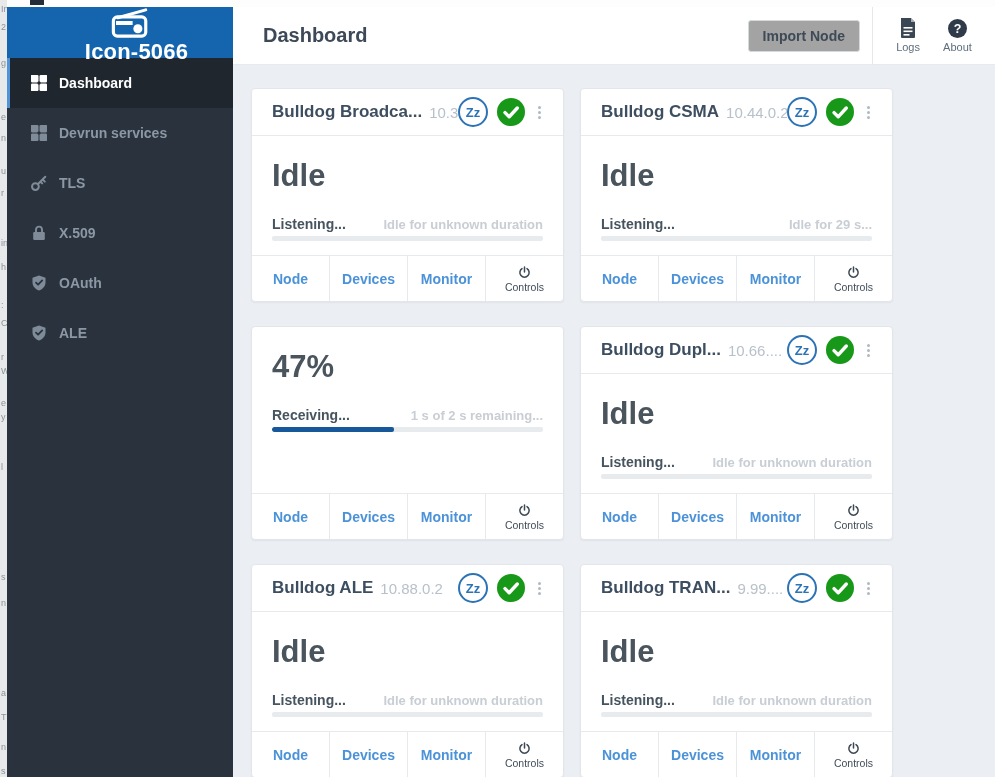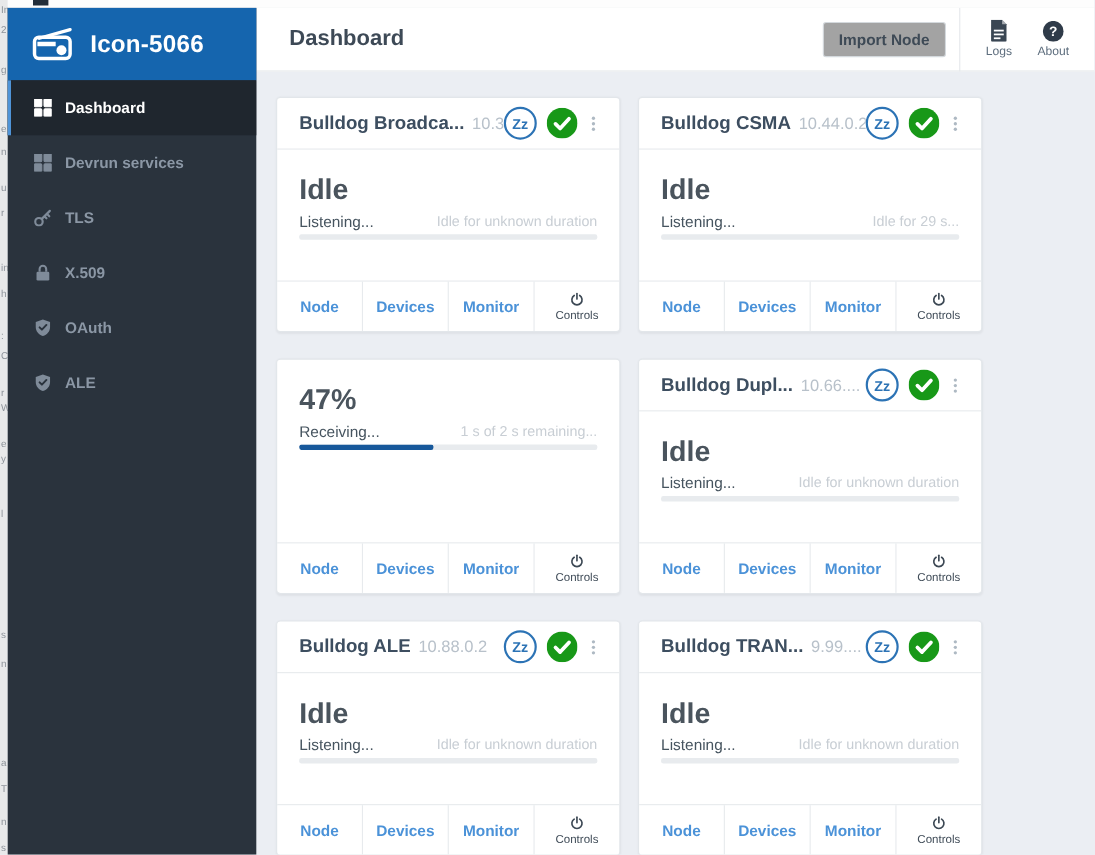--- a/index.html
+++ b/index.html
@@ -9,21 +9,21 @@
   
   .edge-sliver { position:absolute; left:0; top:0; width:7px; height:777px;
     background:#e8e9ea; overflow:hidden; z-index:0; }
   .edge-sliver span { position:absolute; left:1px; font-size:9px; color:#8d939a; }
   .top-strip { position:absolute; left:7px; top:0; width:988px; height:7px; background:#fdfdfd; z-index:3; }
   .top-tick { position:absolute; left:23px; top:0; width:14px; height:5px; background:#232e3a; }
 
   
   .sidebar { position:absolute; left:7px; top:7px; width:226px; height:770px;
     background:#2a333d; z-index:2; }
-  .brand { height:66px; background:#1565ae; display:flex; align-items:center; padding-left:20px; }
+  .brand { height:51px; background:#1565ae; display:flex; align-items:center; padding-left:20px;flex-direction:column; }
   .brand svg { width:42px; height:32px; flex:0 0 auto; }
   .brand-name { color:#ffffff; font-size:22px; font-weight:700; margin-left:13px; letter-spacing:.2px; }
 
   .nav-item { height:50px; display:flex; align-items:center; padding-left:23px;
     color:#8b97a5; font-size:14px; font-weight:700; cursor:pointer; }
   .nav-item .nav-icon { width:17px; height:17px; margin-right:12px; display:flex; align-items:center; justify-content:center; }
   .nav-item .nav-icon svg { width:16px; height:16px; fill:#7f8b99; stroke:#7f8b99; }
   .nav-item.active { background:#1f262e; color:#ffffff; border-left:3px solid #4f94d8; padding-left:20px; }
   .nav-item.active .nav-icon svg { fill:#ffffff; stroke:#ffffff; }
 
@@ -54,22 +54,22 @@
   .card-ip { font-size:15px; color:#b8c1ca; margin-left:7px; white-space:nowrap; flex:1 1 auto; overflow:hidden; }
   .badges { display:flex; align-items:center; margin-left:auto; flex:0 0 auto; }
   .sleep-badge { width:30px; height:30px; border-radius:50%; border:2px solid #2c73b5; background:#fff;
     color:#2c73b5; font-size:13px; font-weight:700; display:flex; align-items:center; justify-content:center; }
   .sleep-badge.rx { border:none; background:#d7dce1; color:#414c57; }
   .ok-badge { width:28px; height:28px; margin-left:9px; }
   .menu-dots { margin-left:13px; margin-right:6px; display:flex; flex-direction:column; gap:2px; cursor:pointer; }
   .menu-dots i { width:3px; height:3px; border-radius:50%; background:#aeb9c3; }
 
   .card-body { flex:1 1 auto; padding:22px 20px 0; }
-  .status-big { font-size:26px; font-weight:600; color:#4a545d; line-height:1.15; }
-  .activity-row { display:flex; justify-content:space-between; align-items:center; margin-top:5px; }
+  .status-big { font-size:31px; font-weight:600; color:#4a545d; line-height:1.15; }
+  .activity-row { display:flex; justify-content:space-between; align-items:flex-end; margin-top:22px;font-weight:bold; }
   .activity { font-size:14px; color:#46545f; }
   .detail { font-size:13px; color:#c8ced4; }
   .progress { height:5px; background:#e8ebee; border-radius:2px; margin-top:4px; overflow:hidden; }
   .progress-fill { height:100%; background:#17589b; border-radius:2px; width:0; }
 
   .card-footer { flex:0 0 46px; border-top:1px solid #e7eaed; display:flex; }
   .foot-cell { flex:1 1 0; display:flex; align-items:center; justify-content:center;
     font-size:14px; font-weight:700; color:#4b92d8; cursor:pointer; }
   .foot-cell + .foot-cell { border-left:1px solid #e7eaed; }
   .foot-cell.controls { flex-direction:column; gap:1px; color:#414d59; font-size:10.5px; font-weight:400;text-align:center; }

